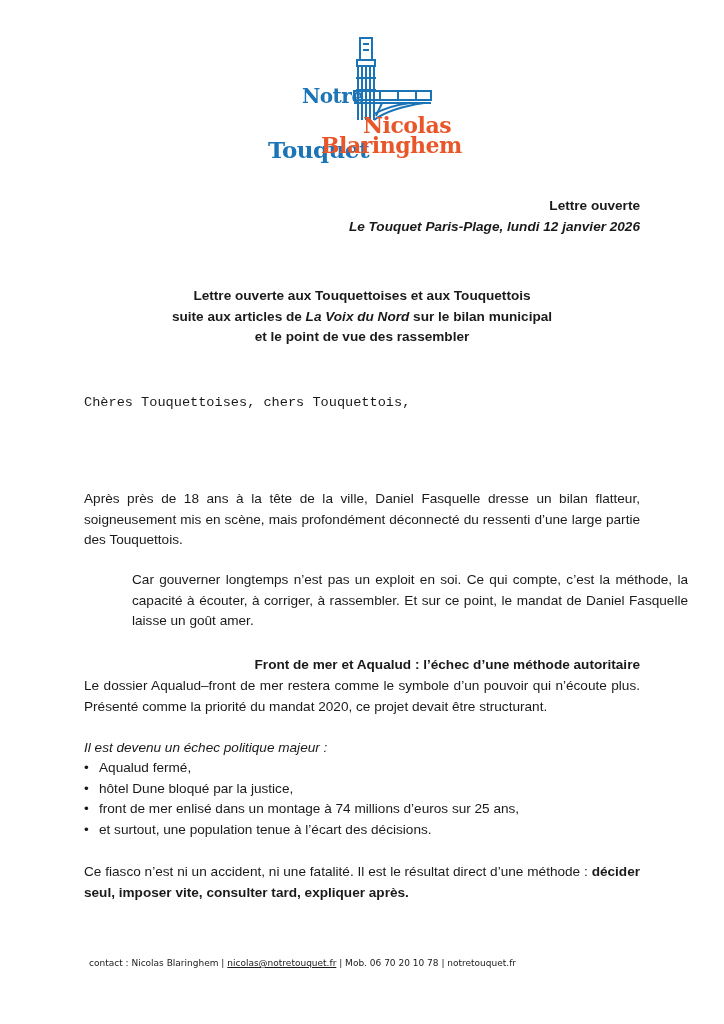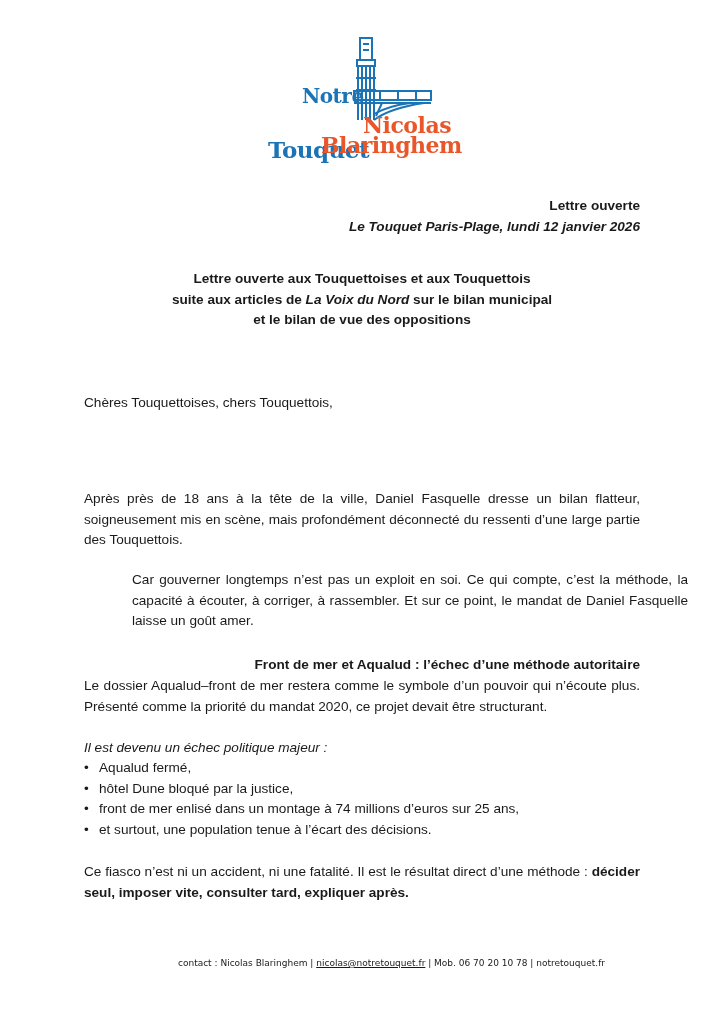--- a/index.html
+++ b/index.html
@@ -11,21 +11,21 @@
   .lt-notre { left: 40px; top: 52px; font-size: 20px; color: #1b74b5; text-align: right; }
   .lt-touquet { left: 6px; top: 72px; font-size: 23px; color: #1b74b5; margin-top: 32px; }
   .lt-nicolas { left: 101px; top: 80px; font-size: 22px; color: #e8562a; }
   .lt-blaringhem { left: 59px; top: 100px; font-size: 22px; color: #e8562a; }
 
   .text { position: absolute; left: 84px; width: 556px; font-size: 13.6px; line-height: 20.5px; }
   .justify { text-align: justify; text-align-last: left; }
   .bold { font-weight: bold; text-align: right; }
   .italic { font-style: italic; }
   .center { text-align: center; left: 84px; width: 556px; }
-  .footer { position: absolute; left: 0; width: 605px; top: 958px; text-align: right; font-size: 9px; color: #1a1a1a; font-family: "DejaVu Sans", sans-serif; }
+  .footer { position: absolute; left: 0; width: 605px; top: 958px; text-align: center; font-size: 9px; color: #1a1a1a; font-family: "DejaVu Sans", sans-serif; }
   .footer a { color: #1a1a1a; text-decoration: underline; }
   ul.bullets { list-style: none; margin: 0; padding: 0; }
   ul.bullets li { position: relative; padding-left: 15px; }
   ul.bullets li .dot { position: absolute; left: 0; top: 0; }
 </style>
 </head>
 <body>
 
 <div class="logo">
   <svg width="200" height="125" viewBox="0 0 200 125">
@@ -58,27 +58,27 @@
   </svg>
   <div class="logo-text lt-notre">Notre</div>
   <div class="logo-text lt-touquet">Touquet</div>
   <div class="logo-text lt-nicolas">Nicolas</div>
   <div class="logo-text lt-blaringhem">Blaringhem</div>
 </div>
 
 <div class="text bold" style="top:196px;">Lettre ouverte</div>
 <div class="text bold italic" style="top:217px;">Le Touquet Paris-Plage, lundi 12 janvier 2026</div>
 
-<div class="text bold center" style="top:269px;text-align:center;">
+<div class="text bold center" style="top:286px;text-align:center;">
   <div>Lettre ouverte aux Touquettoises et aux Touquettois</div>
   <div><span>suite aux articles de </span><span class="italic">La Voix du Nord</span><span> sur le bilan municipal</span></div>
-  <div>et le bilan de vue des oppositions</div>
+  <div>et le point de vue des rassembler</div>
 </div>
 
-<div class="text" style="top:393px;">Chères Touquettoises, chers Touquettois,</div>
+<div class="text" style="top:393px;font-family:Liberation Mono, monospace;">Chères Touquettoises, chers Touquettois,</div>
 
 <div class="text" style="top:434px;">
 </div>
 
 <div class="text justify" style="top:489px;">Après près de 18 ans à la tête de la ville, Daniel Fasquelle dresse un bilan flatteur, soigneusement mis en scène, mais profondément déconnecté du ressenti d’une large partie des Touquettois.</div>
 
 <div class="text justify" style="top:570px;margin-left:48px;">Car gouverner longtemps n’est pas un exploit en soi. Ce qui compte, c’est la méthode, la capacité à écouter, à corriger, à rassembler. Et sur ce point, le mandat de Daniel Fasquelle laisse un goût amer.</div>
 
 <div class="text bold" style="top:655px;">Front de mer et Aqualud : l’échec d’une méthode autoritaire</div>
 <div class="text justify" style="top:676px;">Le dossier Aqualud–front de mer restera comme le symbole d’un pouvoir qui n’écoute plus. Présenté comme la priorité du mandat 2020, ce projet devait être structurant.</div>

